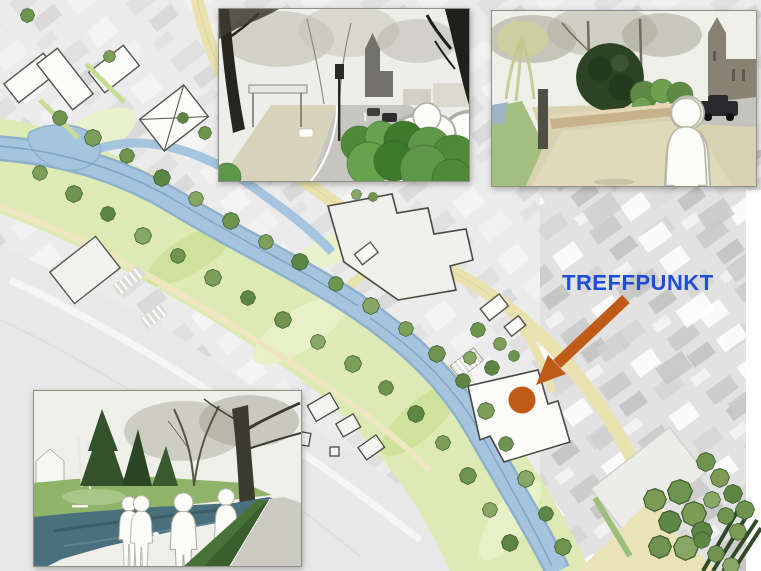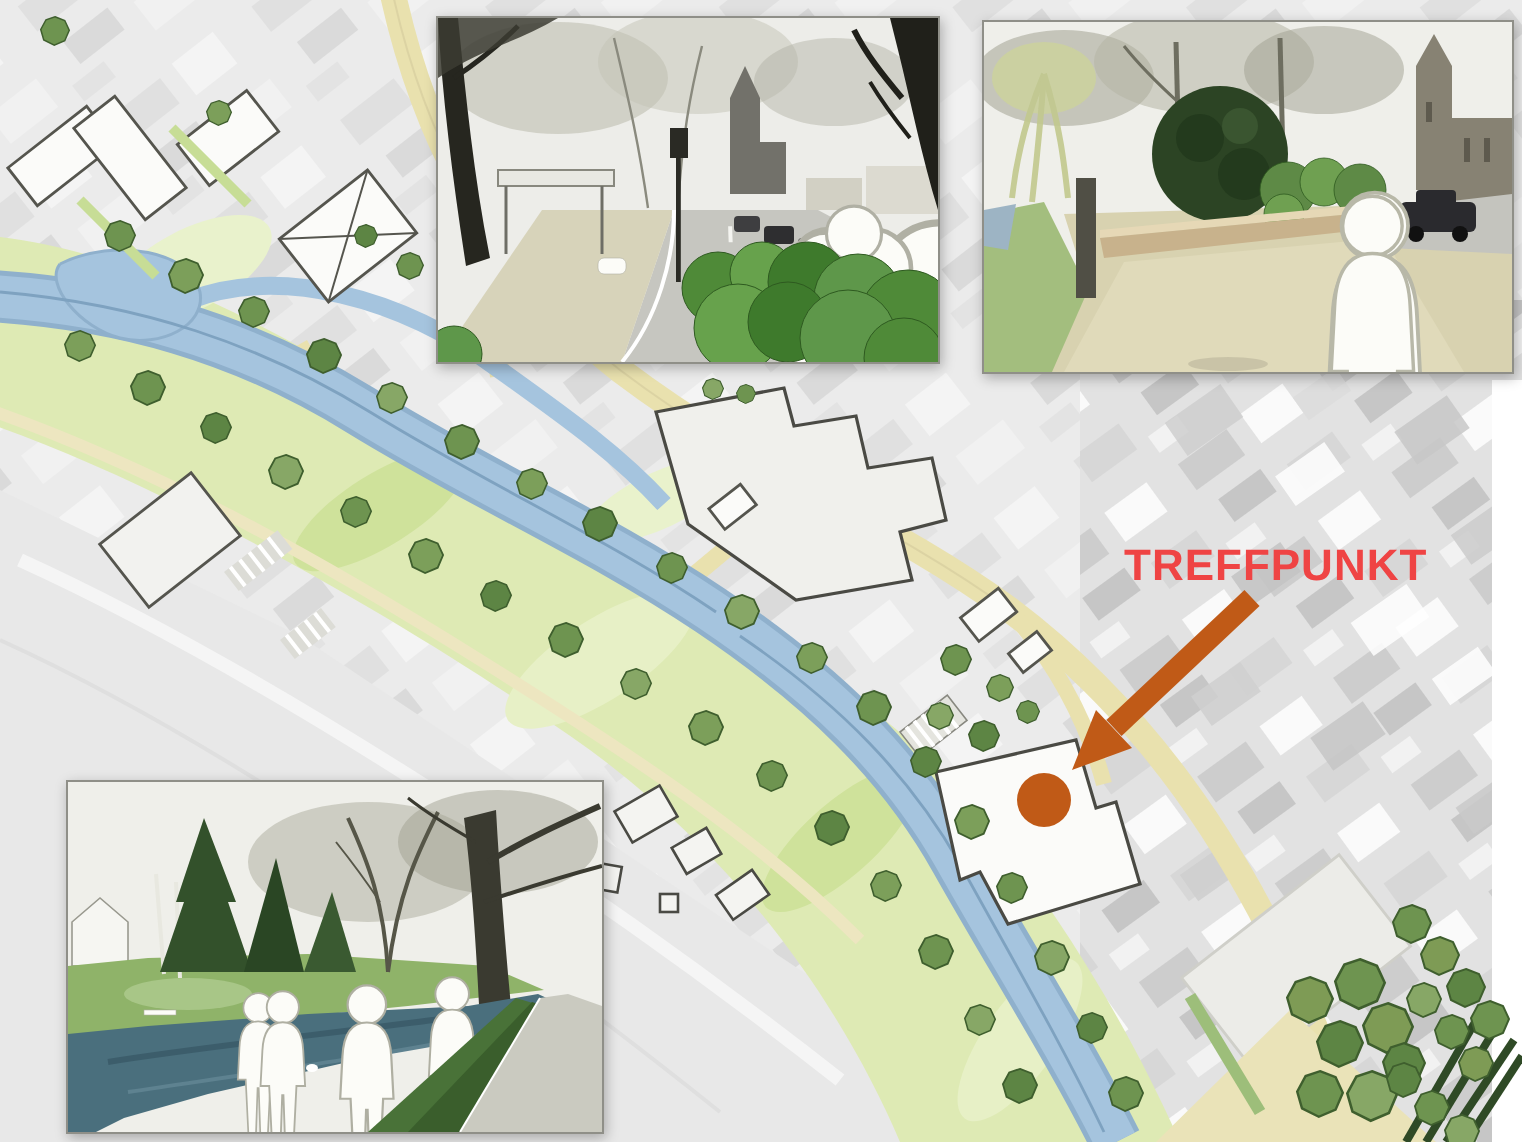--- a/index.html
+++ b/index.html
@@ -6,21 +6,21 @@
   .canvas{position:relative;width:761px;height:571px;background:#ffffff;overflow:hidden;
           font-family:"Liberation Sans",sans-serif;}
   .map-svg{position:absolute;left:0;top:0;}
   .inset{position:absolute;border:1px solid #8f8f88;box-shadow:1px 2px 6px rgba(0,0,0,.28);
          background:#eceae4;}
   .inset svg{display:block;}
   .inset-street{left:218px;top:8px;width:250px;height:172px;}
   .inset-plaza{left:491px;top:10px;width:264px;height:175px;}
   .inset-river{left:33px;top:390px;width:267px;height:175px;}
   .annotation-label{position:absolute;left:562px;top:270px;font-size:22px;font-weight:bold;
-         letter-spacing:.5px;color:#ef4444;white-space:nowrap;}
+         letter-spacing:.5px;color:#1d4ed8;white-space:nowrap;}
   .hidden-defs{position:absolute;width:0;height:0;overflow:hidden;}
 </style>
 </head>
 <body>
 
 <svg class="hidden-defs" aria-hidden="true">
   <defs>
     <symbol id="person" viewBox="0 0 10 26" overflow="visible">
       <circle cx="5" cy="2.8" r="2.6"></circle>
       <path d="M5,5.2 C7.6,5.2 8.2,7.6 8.3,9.8 L8.6,15.5 L7.2,15.5 L6.7,25.6 L5.4,25.6 L5.1,17 L4.9,17 L4.6,25.6 L3.3,25.6 L2.8,15.5 L1.4,15.5 L1.7,9.8 C1.8,7.6 2.4,5.2 5,5.2 Z"></path>

